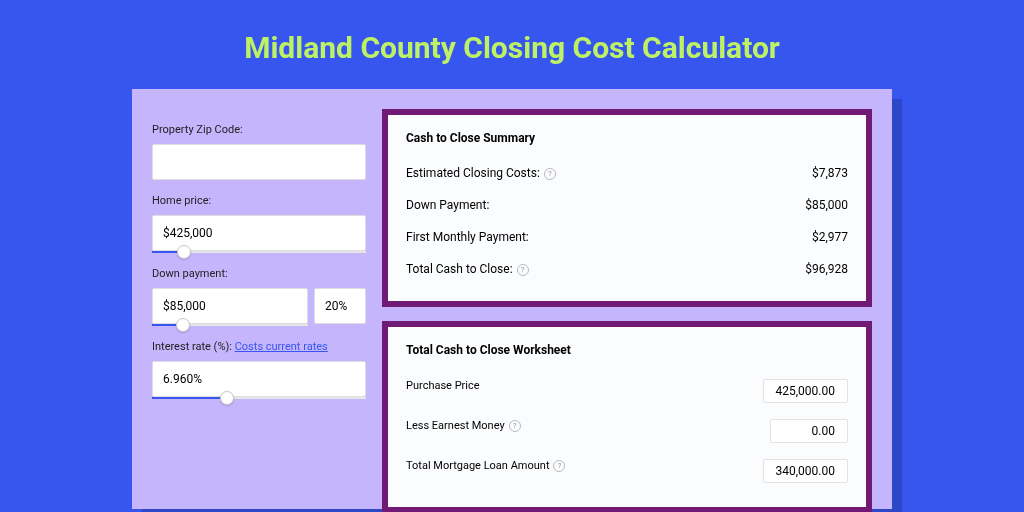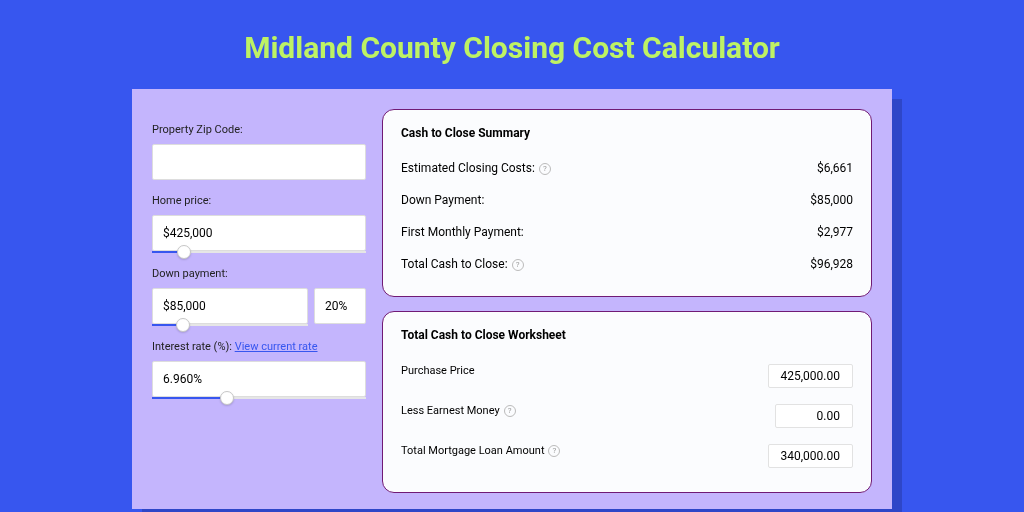--- a/index.html
+++ b/index.html
@@ -13,21 +13,21 @@
 .input{width:100%;height:36px;border:1px solid #ddd;border-radius:2px;background:#fff;font-size:12px;padding:0 10px;outline:none}
 .sliderwrap{position:relative}
 .slider-bar{height:2px;background:#e6e6e6;position:relative}
 .slider-fill{position:absolute;top:0;left:0;height:2px;background:#3756ef}
 .thumb{position:absolute;top:-6px;width:14px;height:14px;border-radius:50%;background:#fff;border:1px solid #c7c7c7;box-shadow:0 1px 2px rgba(0,0,0,.15);margin-left:-7px}
 .row2{display:flex;gap:6px}
 .row2 .sliderwrap{flex:1}
 .pct{width:52px}
 .link{color:#3756ef;font-size:11px}
 .right{flex:1;display:flex;flex-direction:column;gap:14px}
-.card{border:1px solid #701a75;border-radius:12px;background:#fbfcfe}
+.card{border:6px solid #701a75;border-radius:0;background:#fbfcfe}
 .card-pad{padding:16px 18px}
 .card-title{font-size:12px;font-weight:700;margin-bottom:12px}
 .srow{display:flex;justify-content:space-between;align-items:center;font-size:12px;padding:9px 0}
 .srow.bold{font-weight:400}
 .q{display:inline-block;width:12px;height:12px;border:1px solid #bbb;border-radius:50%;font-size:8px;line-height:10px;text-align:center;color:#999;margin-left:4px;vertical-align:middle}
 .ws-title{font-size:12px;font-weight:700;margin-bottom:14px}
 .wrow{display:flex;justify-content:space-between;align-items:flex-start;font-size:11px;padding:8px 0}
 .wval{border:1px solid #e2e2e2;border-radius:2px;padding:4px 12px;min-width:78px;text-align:right;font-size:12px;background:#fff}
 </style>
 </head>
@@ -59,39 +59,39 @@
           <div class="slider-bar">
             <div class="slider-fill" id="fill-down" style="width: 20%;"></div>
             <div class="thumb" id="thumb-down" style="left: 20%;"></div>
           </div>
         </div>
         <input class="input pct" value="20%" style="">
       </div>
 
       <div class="label">
         <span>Interest rate (%):</span>
-        <a href="#" class="link">View current rate</a>
+        <a href="#" class="link">Costs current rates</a>
       </div>
       <div class="sliderwrap">
         <input class="input" value="6.960%" style="">
         <div class="slider-bar">
           <div class="slider-fill" id="fill-rate" style="width: 35%;"></div>
           <div class="thumb" id="thumb-rate" style="left: 35%;"></div>
         </div>
       </div>
     </div>
 
     <div class="right">
       <div class="card">
         <div class="card-pad">
           <div class="card-title">Cash to Close Summary</div>
           <div id="summary-rows">
               <div class="srow">
                 <span>Estimated Closing Costs:<span class="q">?</span></span>
-                <span>$6,661</span>
+                <span>$7,873</span>
               </div>
               <div class="srow">
                 <span>Down Payment:</span>
                 <span>$85,000</span>
               </div>
               <div class="srow">
                 <span>First Monthly Payment:</span>
                 <span>$2,977</span>
               </div>
               <div class="srow bold">

